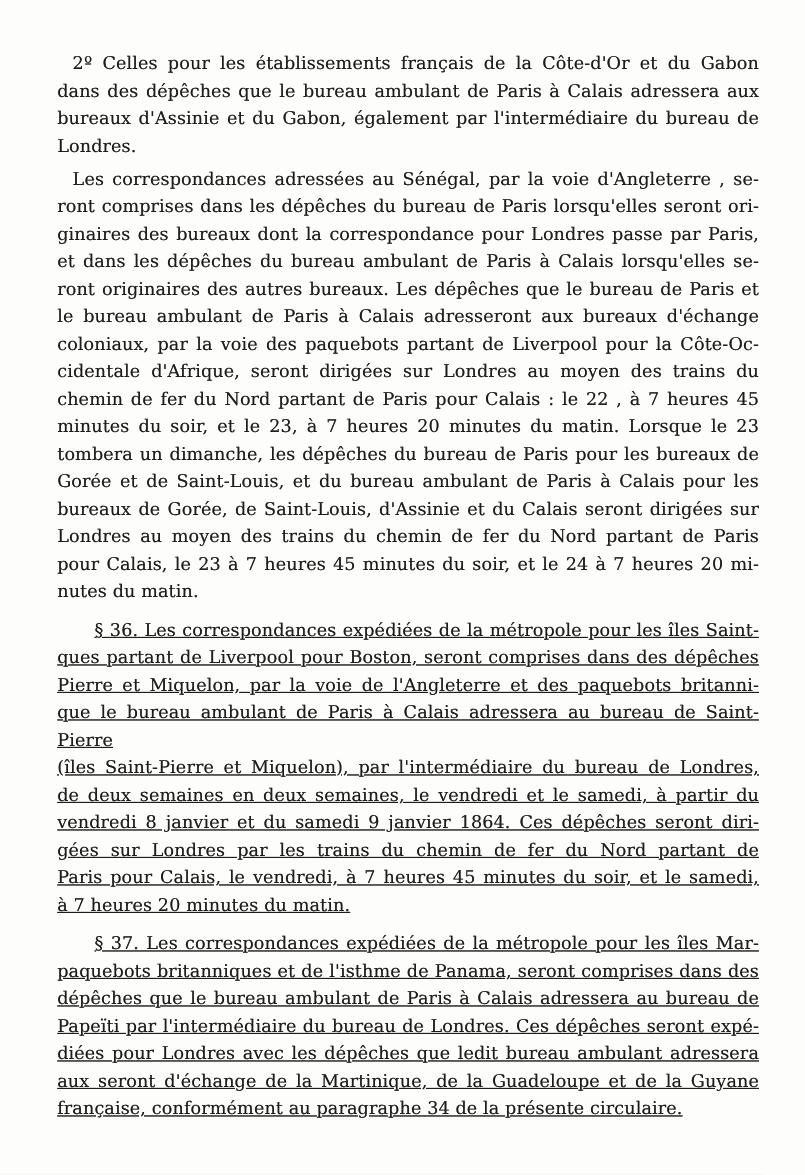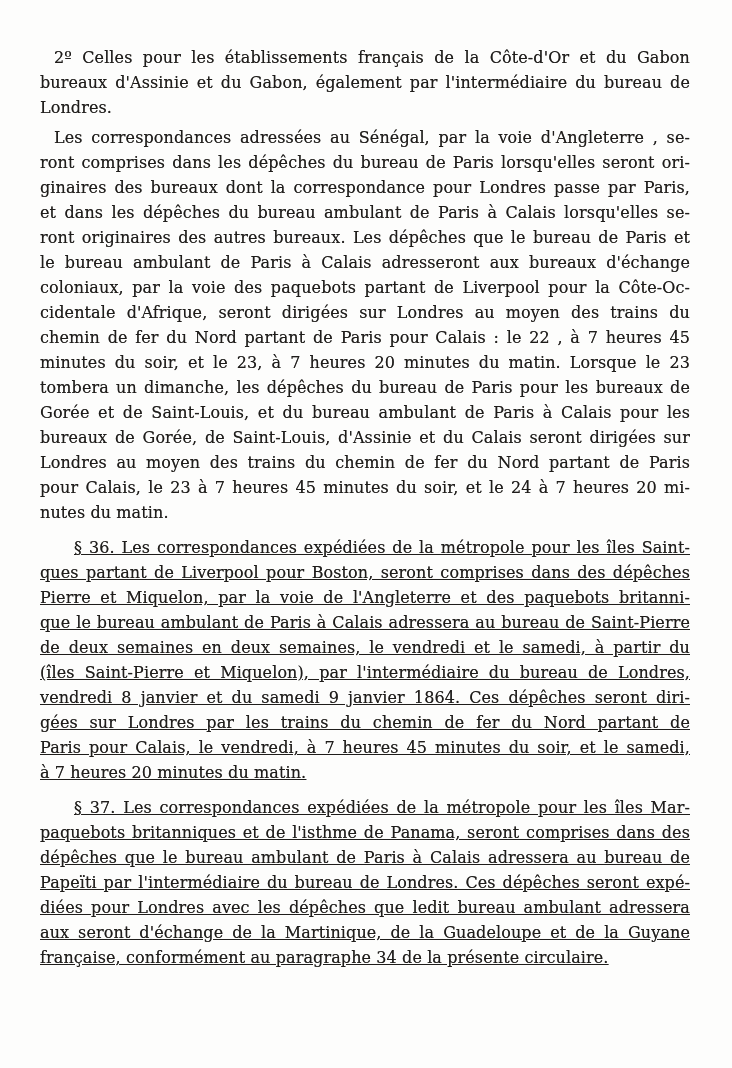--- a/index.html
+++ b/index.html
@@ -16,21 +16,21 @@
     color:#1f1d1b;
     overflow:hidden;
   }
   .textblock{
     position:absolute;
     left:40px;
     top:45px;
     width:650px;
   }
   .para{
-    margin:0 0 5px 0;
+    margin:0 0 5px 12px;
   }
   .para.section{
     margin-top:10px;
     text-decoration:underline;
   }
   .line{
     font-size:16px;
     line-height:25px;
     text-align:justify;
     text-align-last:justify;
@@ -44,20 +44,21 @@
   .para.ind-sm .line:first-child{padding-left:14px;}
   .para.ind-lg .line:first-child{padding-left:34px;}
 </style>
 </head>
 <body>
 
 <div class="page">
   <div class="textblock">
       <div class="para ind-sm">
         <div class="line">2º Celles pour les établissements français de la Côte-d'Or et du Gabon</div>
+        <div class="line">dans des dépêches que le bureau ambulant de Paris à Calais adressera aux</div>
         <div class="line">bureaux d'Assinie et du Gabon, également par l'intermédiaire du bureau de</div>
         <div class="line last">Londres.</div>
       </div>
       <div class="para ind-sm">
         <div class="line">Les correspondances adressées au Sénégal, par la voie d'Angleterre , se-</div>
         <div class="line">ront comprises dans les dépêches du bureau de Paris lorsqu'elles seront ori-</div>
         <div class="line">ginaires des bureaux dont la correspondance pour Londres passe par Paris,</div>
         <div class="line">et dans les dépêches du bureau ambulant de Paris à Calais lorsqu'elles se-</div>
         <div class="line">ront originaires des autres bureaux. Les dépêches que le bureau de Paris et</div>
         <div class="line">le bureau ambulant de Paris à Calais adresseront aux bureaux d'échange</div>
@@ -70,22 +71,22 @@
         <div class="line">bureaux de Gorée, de Saint-Louis, d'Assinie et du Calais seront dirigées sur</div>
         <div class="line">Londres au moyen des trains du chemin de fer du Nord partant de Paris</div>
         <div class="line">pour Calais, le 23 à 7 heures 45 minutes du soir, et le 24 à 7 heures 20 mi-</div>
         <div class="line last">nutes du matin.</div>
       </div>
       <div class="para ind-lg section">
         <div class="line">§ 36. Les correspondances expédiées de la métropole pour les îles Saint-</div>
         <div class="line">ques partant de Liverpool pour Boston, seront comprises dans des dépêches</div>
         <div class="line">Pierre et Miquelon, par la voie de l'Angleterre et des paquebots britanni-</div>
         <div class="line">que le bureau ambulant de Paris à Calais adressera au bureau de Saint-Pierre</div>
+        <div class="line">(îles Saint-Pierre et Miquelon), par l'intermédiaire du bureau de Londres,</div>
         <div class="line">de deux semaines en deux semaines, le vendredi et le samedi, à partir du</div>
-        <div class="line">(îles Saint-Pierre et Miquelon), par l'intermédiaire du bureau de Londres,</div>
         <div class="line">vendredi 8 janvier et du samedi 9 janvier 1864. Ces dépêches seront diri-</div>
         <div class="line">gées sur Londres par les trains du chemin de fer du Nord partant de</div>
         <div class="line">Paris pour Calais, le vendredi, à 7 heures 45 minutes du soir, et le samedi,</div>
         <div class="line last">à 7 heures 20 minutes du matin.</div>
       </div>
       <div class="para ind-lg section">
         <div class="line">§ 37. Les correspondances expédiées de la métropole pour les îles Mar-</div>
         <div class="line">paquebots britanniques et de l'isthme de Panama, seront comprises dans des</div>
         <div class="line">dépêches que le bureau ambulant de Paris à Calais adressera au bureau de</div>
         <div class="line">Papeïti par l'intermédiaire du bureau de Londres. Ces dépêches seront expé-</div>

